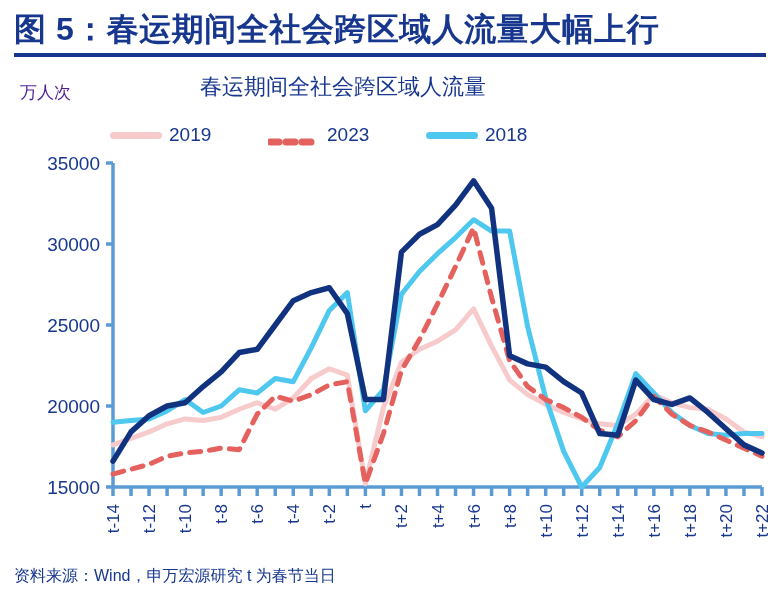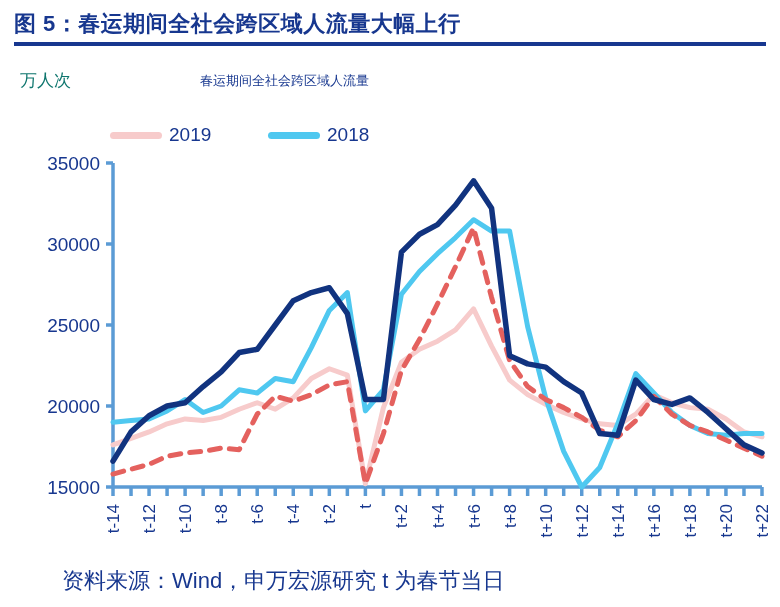--- a/index.html
+++ b/index.html
@@ -16,47 +16,47 @@
   }
 
   
   .fig-header {
     position: absolute;
     left: 14px;
     top: 12px;
     width: 752px;
   }
   .fig-title {
-    font-size: 22px;
+    font-size: 32px;
     font-weight: bold;
     color: #17378F;
     letter-spacing: 0.5px;
     white-space: nowrap;
     line-height: 1.1;
   }
   .fig-rule {
     margin-top: 6px;
     height: 4px;
     width: 752px;
     background: #17378F;
   }
 
   
   .unit-label {
     position: absolute;
     left: 20px;
-    top: 69px;
+    top: 81px;
     font-size: 17px;
-    color: #0f766e;
+    color: #4c1d95;
   }
   .chart-subtitle {
     position: absolute;
     left: 200px;
     top: 72px;
-    font-size: 13px;
+    font-size: 22px;
     color: #17378F;
     white-space: nowrap;
   }
 
   
   .legend {
     position: absolute;
     left: 110px;
     top: 124px;
     width: 630px;
@@ -107,41 +107,48 @@
     font-size: 17px;
     fill: #17378F;
     font-family: "Liberation Sans", sans-serif;
   }
 
   
   .source-note {
     position: absolute;
     left: 14px;
     top: 566px;
-    font-size: 22px;
+    font-size: 16px;
     color: #17378F;
     white-space: nowrap;
-    margin-left: 48px;
   }
 </style>
 </head>
 <body>
 
 <div class="fig-header">
   <div class="fig-title">图 5：春运期间全社会跨区域人流量大幅上行</div>
   <div class="fig-rule"></div>
 </div>
 
 <div class="unit-label">万人次</div>
 <div class="chart-subtitle">春运期间全社会跨区域人流量</div>
 
 <div class="legend">
   <div class="legend-item">
     <span class="legend-swatch" style="background:#F7CBCB"></span>
     <span class="legend-label">2019</span>
+  </div>
+  <div class="legend-item">
+    <span class="legend-swatch dashed">
+      <svg width="52" height="8" aria-hidden="true">
+          <line x1="2" y1="4" x2="50" y2="4" stroke="#E4615E" stroke-width="7" stroke-linecap="round" stroke-dasharray="9 7"></line>
+        </svg>
+    </span>
+    <span class="legend-label">2023</span>
   </div>
   <div class="legend-item">
     <span class="legend-swatch" style="background:#4FC8F0"></span>
     <span class="legend-label">2018</span>
   </div>
 </div>
 
 <div class="plot-wrap">
   <svg class="plot" width="780" height="607" id="chart-svg">
       <line x1="113" y1="163" x2="113" y2="487" stroke="#5B9BD5" stroke-width="3.5"></line>

